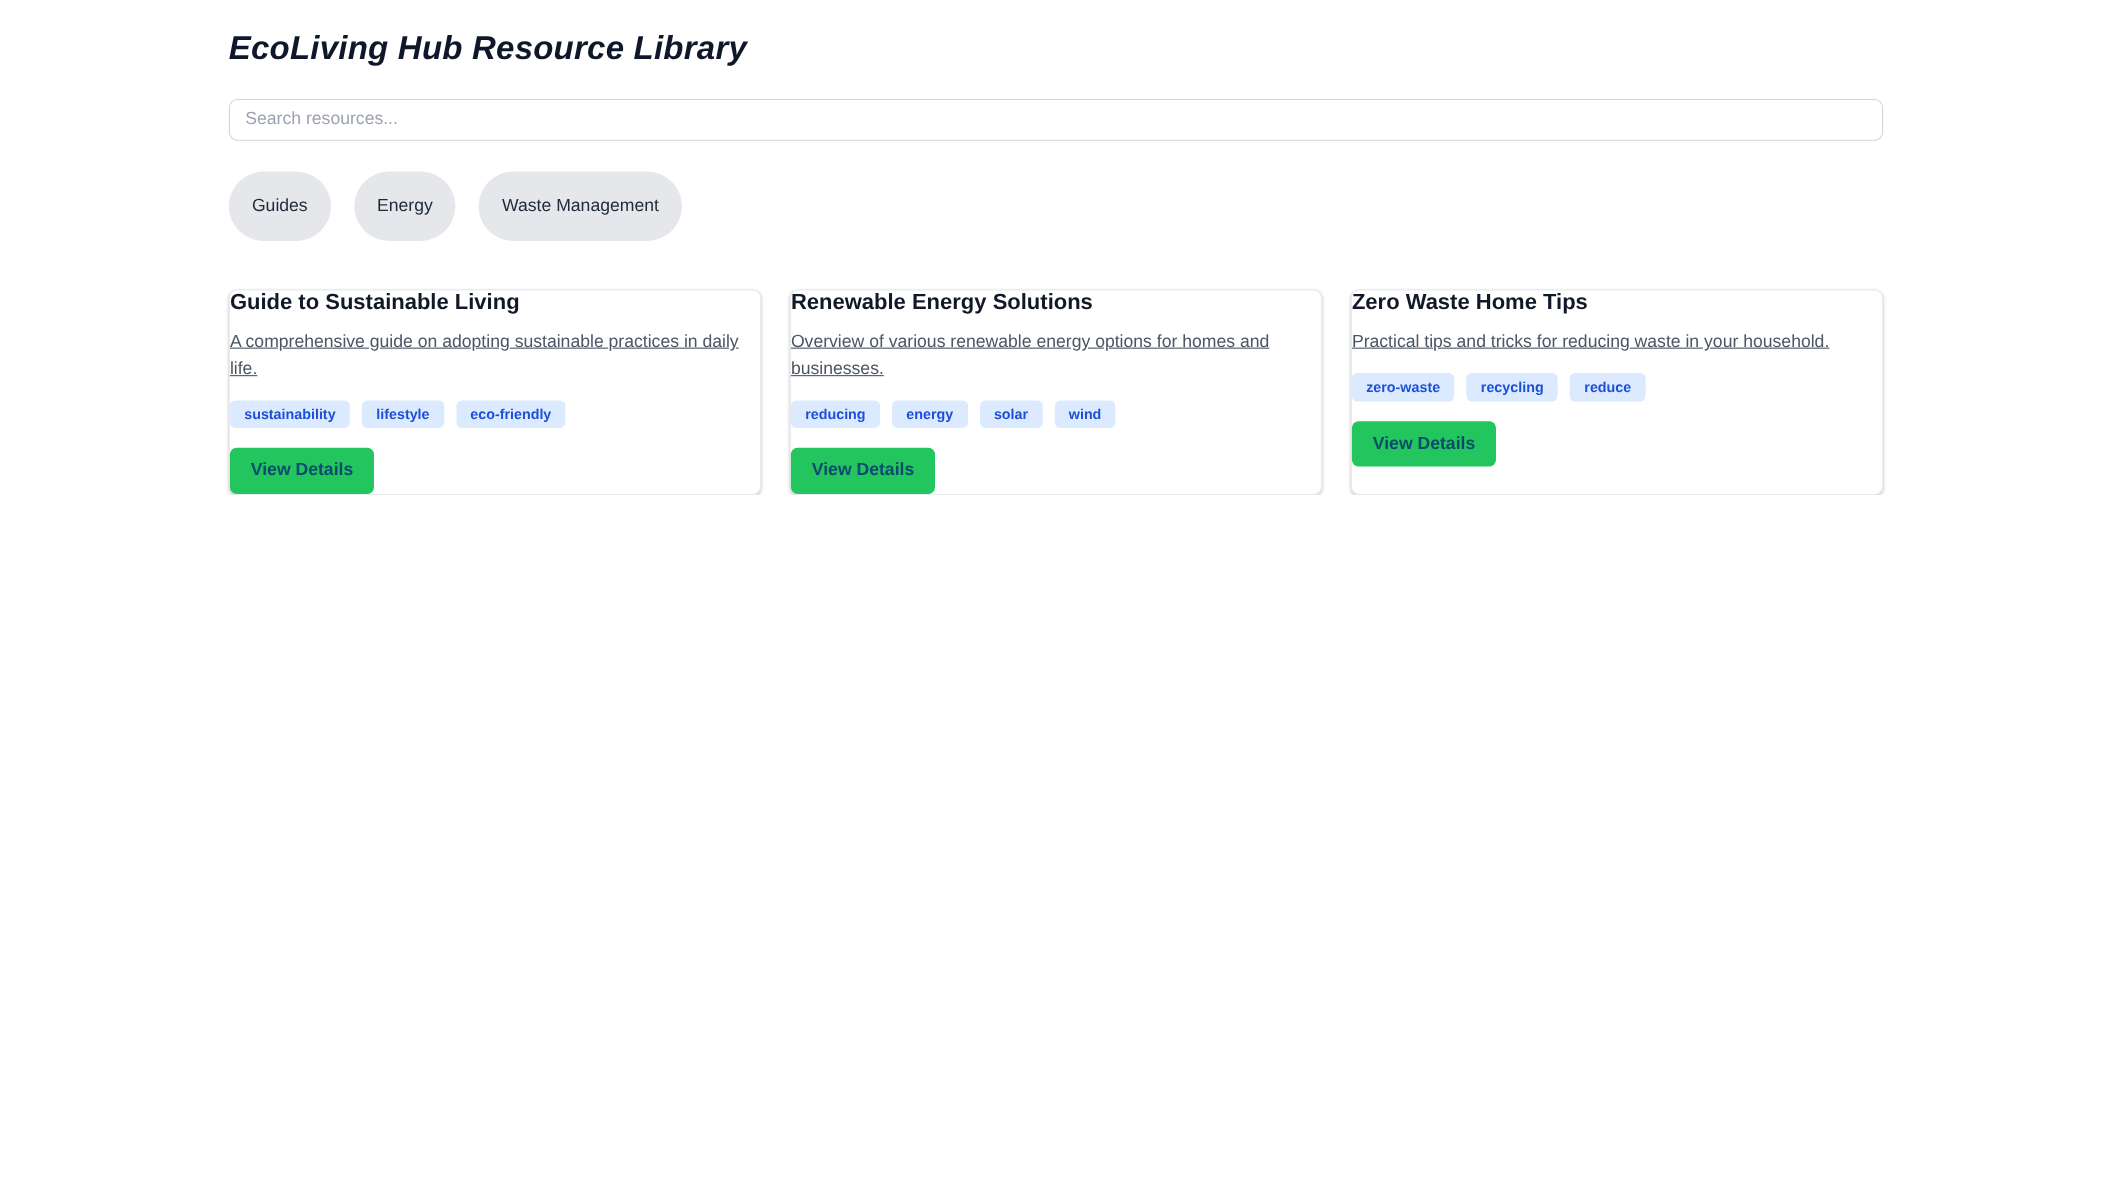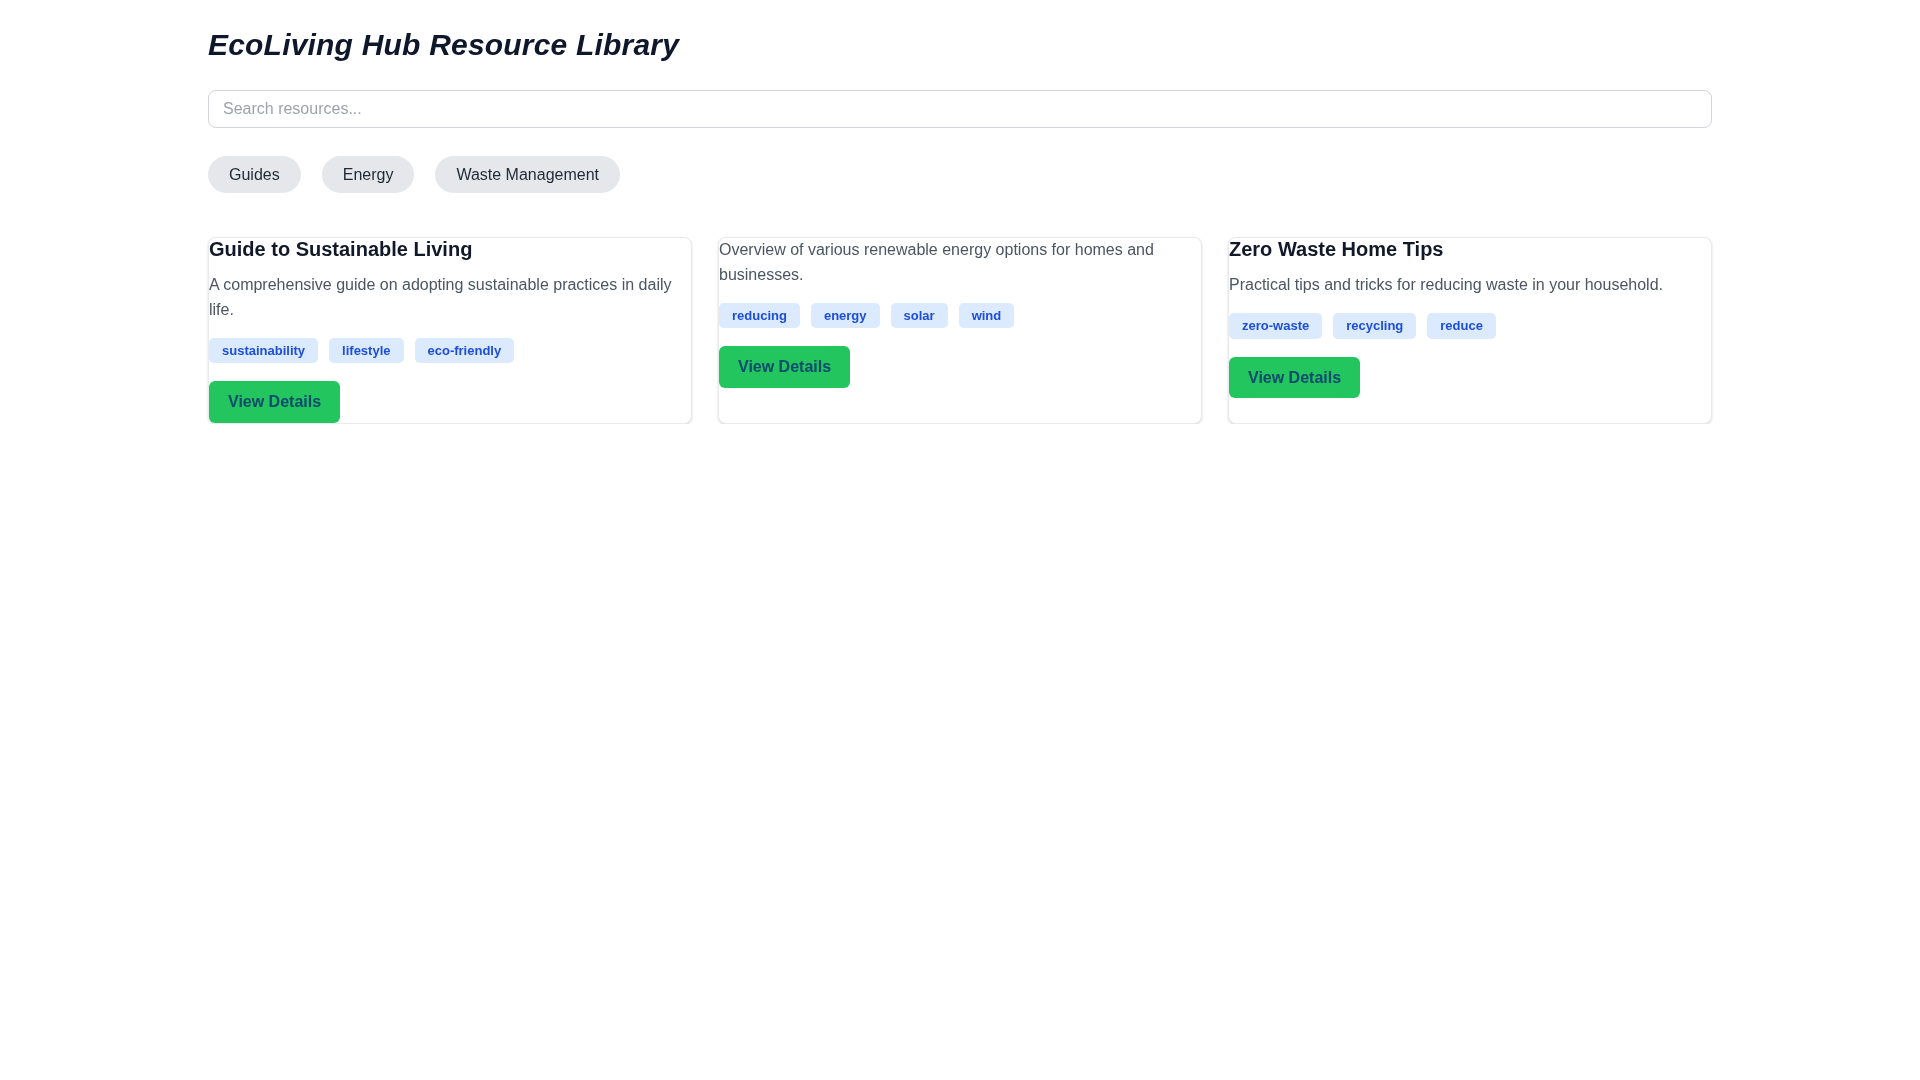--- a/index.html
+++ b/index.html
@@ -39,21 +39,21 @@
     display: flex;
     gap: 21px;
     margin-bottom: 44px;
   }
   .chip {
     border: none;
     background: #e5e7eb;
     color: #1f2937;
     font-size: 16px;
     font-family: "Liberation Sans", sans-serif;
-    padding: 9px 21px;
+    padding: 22px 21px;
     border-radius: 9999px;
     cursor: pointer;
     line-height: 1.2;
   }
   .cards-grid {
     display: grid;
     grid-template-columns: repeat(3, 1fr);
     gap: 26px;
   }
   .card {
@@ -66,20 +66,21 @@
     font-size: 20px;
     font-weight: bold;
     color: #111827;
     margin-bottom: 12px;
   }
   .card-desc {
     font-size: 16px;
     line-height: 1.55;
     color: #4b5563;
     margin-bottom: 15px;
+    text-decoration: underline;
   }
   .tags {
     display: flex;
     flex-wrap: wrap;
     gap: 11px;
     margin-bottom: 18px;
   }
   .tag {
     background: #dbeafe;
     color: #1d4ed8;
@@ -125,20 +126,21 @@
     <p class="card-desc">A comprehensive guide on adopting sustainable practices in daily life.</p>
     <div class="tags">
           <span class="tag">sustainability</span>
           <span class="tag">lifestyle</span>
           <span class="tag">eco-friendly</span>
         </div>
     <button class="btn-view">View Details</button>
   </div>
 
   <div class="card">
+    <h2 class="card-title">Renewable Energy Solutions</h2>
     <p class="card-desc">Overview of various renewable energy options for homes and businesses.</p>
     <div class="tags">
           <span class="tag">reducing</span>
           <span class="tag">energy</span>
           <span class="tag">solar</span>
           <span class="tag">wind</span>
         </div>
     <button class="btn-view">View Details</button>
   </div>
 

